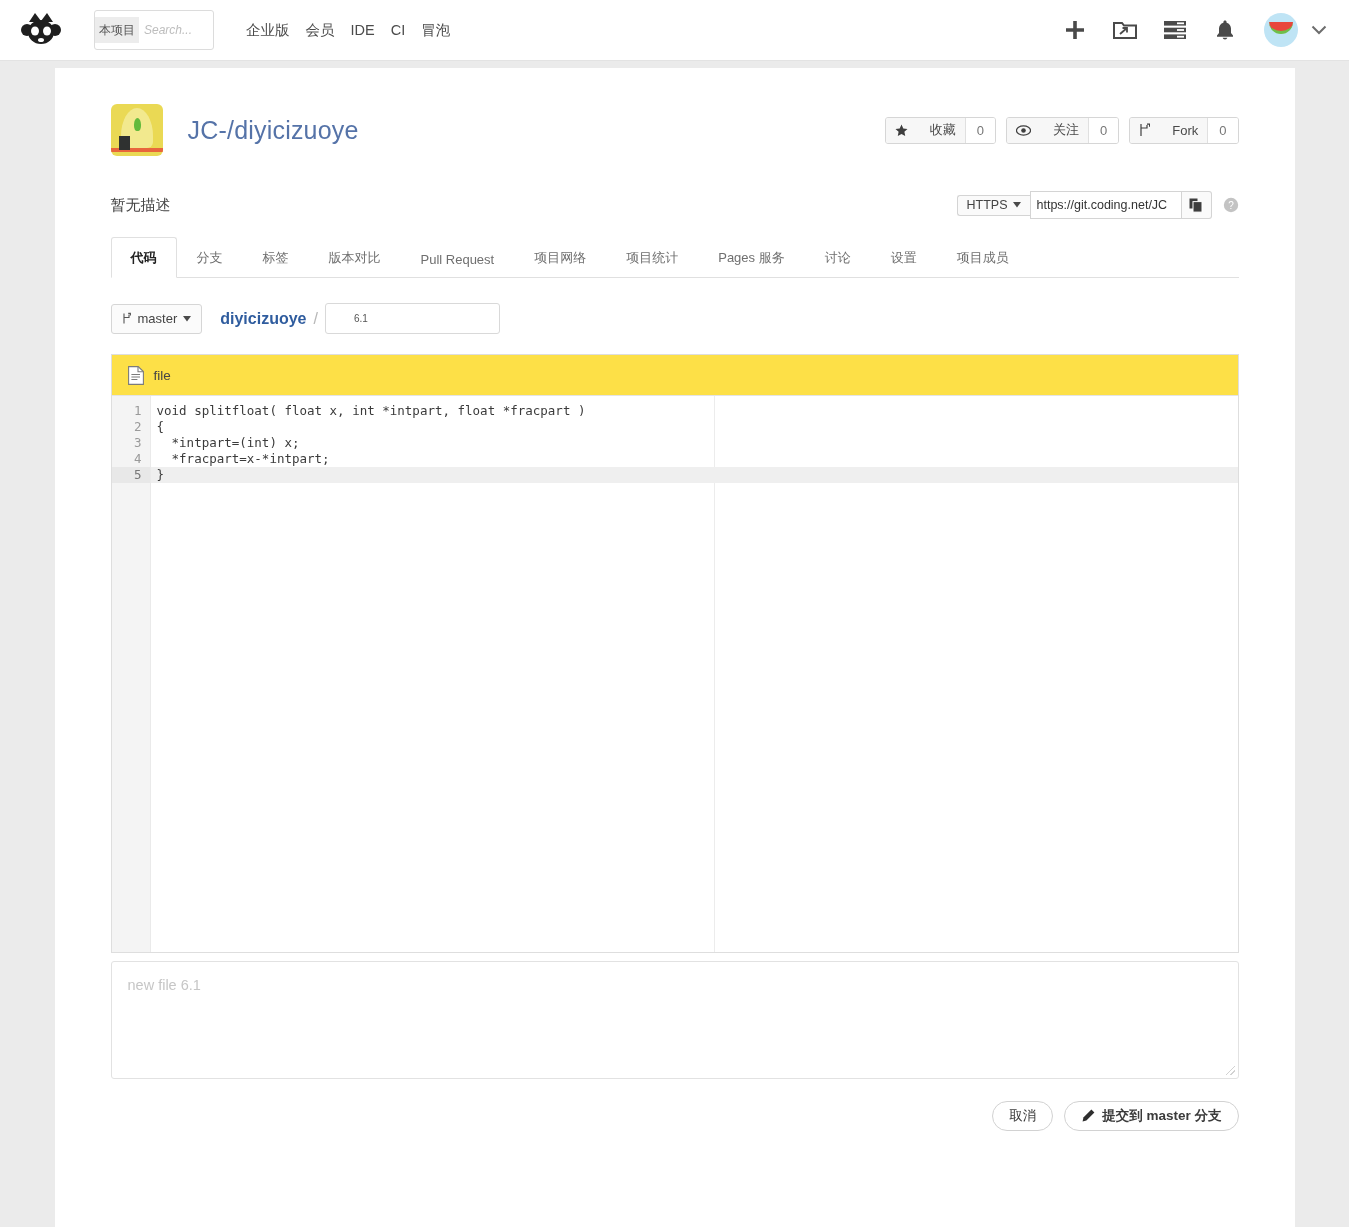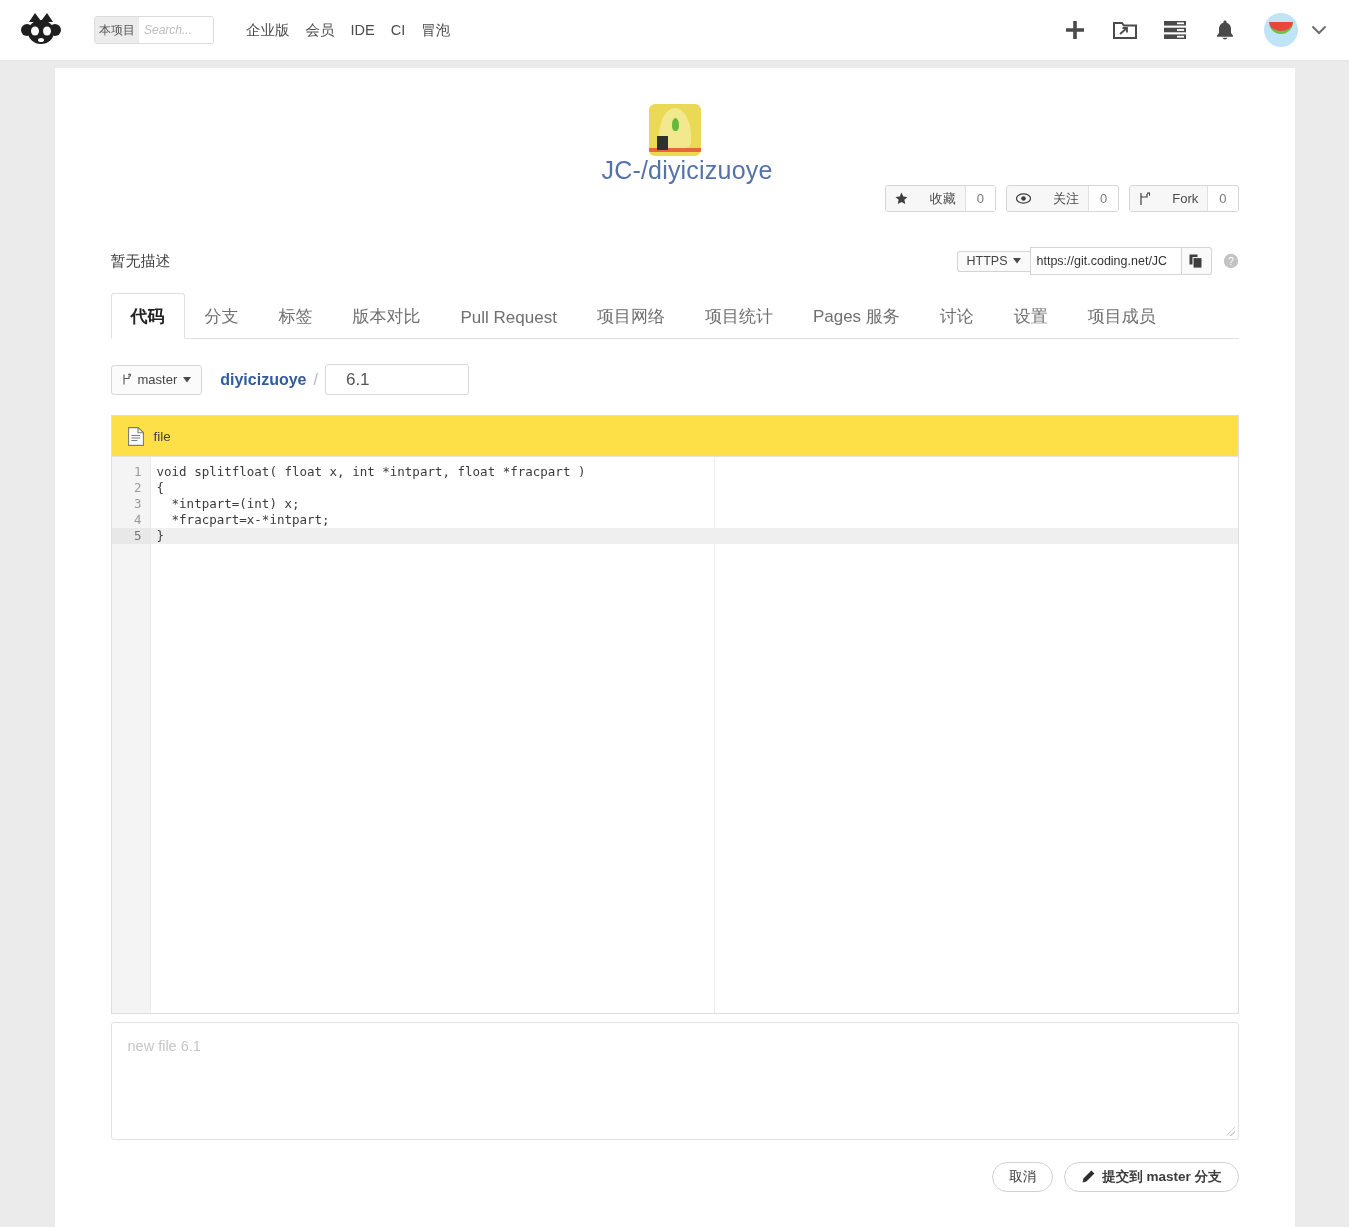--- a/index.html
+++ b/index.html
@@ -17,21 +17,21 @@
     position: relative;
     height: 61px;
     background: #ffffff;
     border-bottom: 1px solid #e3e3e3;
     display: flex;
     align-items: center;
     padding: 0 22px 0 18px;
   }
   .logo { width: 46px; height: 40px; margin-right: 30px; flex: 0 0 auto; }
   .search-box {
-    width: 120px; height: 28px;
+    width: 120px; height: 40px;
     border: 1px solid #dcdcdc; border-radius: 3px;
     background: #fff;
     display: flex; align-items: center;
     overflow: hidden;
     flex: 0 0 auto;
   }
   .search-scope {
     background: #ececec; color: #555;
     font-size: 12px; line-height: 26px;
     padding: 0 4px; height: 26px;
@@ -83,21 +83,20 @@
     background: #fff;
     min-height: 1160px;
     padding: 0 0 0 0;
   }
   .inner { padding: 0 56px; }
 
   
   .proj-head {
     display: flex; align-items: center;
     padding-top: 36px;
-    flex-direction: column;
   }
   .proj-avatar {
     width: 52px; height: 52px; border-radius: 6px;
     background: #ead954;
     position: relative; overflow: hidden;
     flex: 0 0 auto;
   }
   .proj-avatar .sh1 {
     position: absolute; left: 10px; top: 4px;
     width: 32px; height: 40px;
@@ -176,21 +175,21 @@
   .help-ico { margin-left: 11px; color: #b9b9b9; }
 
   
   .tabs {
     display: flex; align-items: flex-end;
     margin-top: 17px;
     border-bottom: 1px solid #e0e0e0;
   }
   .tab {
     padding: 11px 19px 10px;
-    font-size: 17px; color: #6f6f6f;
+    font-size: 13px; color: #6f6f6f;
     white-space: nowrap;
     border: 1px solid transparent;
     margin-bottom: -1px;
   }
   .tab.active {
     color: #222; font-weight: bold;
     background: #fff;
     border: 1px solid #e0e0e0;
     border-bottom-color: #fff;
     border-radius: 3px 3px 0 0;
@@ -203,25 +202,25 @@
     height: 30px; padding: 0 10px;
     border: 1px solid #d6d6d6; border-radius: 3px;
     background: #fbfbfb; font-size: 13px; color: #444;
   }
   .crumb-link {
     margin-left: 18px;
     color: #2f5c9e; font-size: 16px; font-weight: bold;
   }
   .crumb-sep { margin: 0 7px; color: #b7b7b7; font-size: 16px; }
   .fname-input {
-    width: 144px; height: 31px;
+    width: 175px; height: 31px;
     border: 1px solid #d9d9d9; border-radius: 3px;
     background: #fff;
     display: flex; align-items: center;
-    padding: 0 20px; font-size: 17px; color: #555;
+    padding: 0 28px; font-size: 10px; color: #555;
   }
 
   
   .editor {
     margin-top: 20px;
     border: 1px solid #dedede;
     background: #fff;
   }
   .editor-tabbar {
     height: 41px;

